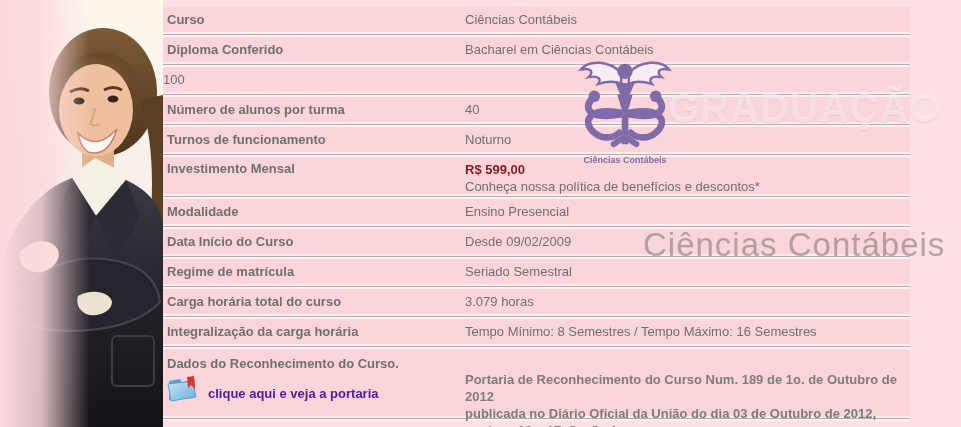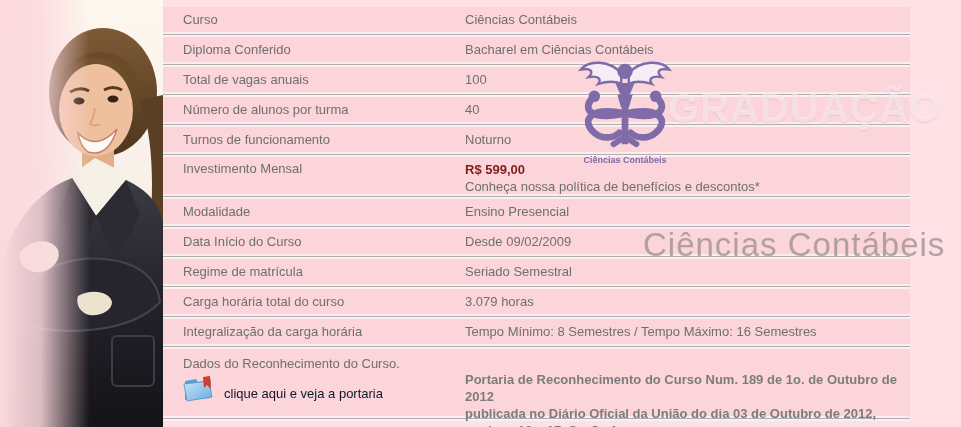--- a/index.html
+++ b/index.html
@@ -35,31 +35,31 @@
   }
   .row--tall { height: 37px; align-items: flex-start; }
   .row--last { height: 67px; align-items: flex-start; }
   .sep {
     height: 5px;
     background: linear-gradient(to bottom,
       #fcecef 0%, #fcecef 40%,
       #b3aeae 40%, #b3aeae 62%,
       #fdf1f3 62%, #fcecef 100%);
   }
-  .cell-label { width: 302px; flex: 0 0 302px; padding-left: 20px; }
+  .cell-label { width: 302px; flex: 0 0 302px; padding-left: 4px; font-weight: bold; }
   .cell-value { flex: 1; padding-right: 6px; }
   .row--tall .cell-label, .row--tall .cell-value { padding-top: 4px; }
   .val-strong { font-weight: bold; color: #7f1d1d; line-height: 17px; }
   .val-note { line-height: 17px; }
   .row--last .cell-label { padding-top: 7px; }
   .row--last .cell-value { padding-top: 22px; font-weight: bold; color: #7c7c7c; line-height: 17px; }
   .recog-label-block { display: flex; flex-direction: column; }
   .recog-bottom { display: flex; align-items: flex-end; margin-top: 2px; }
   .folder-wrap { width: 33px; height: 31px; margin-top: 1px; cursor: pointer; }
-  .portaria-link { margin-left: 8px; margin-bottom: 4px; color: #0f172a; cursor: pointer; }
+  .portaria-link { margin-left: 8px; margin-bottom: 4px; color: #4c1d95; cursor: pointer; }
 
   
   .wm-grad {
     position: absolute; left: 668px; top: 86px; z-index: 3;
     font-size: 40px; font-weight: bold; letter-spacing: 1px;
     color: rgba(255, 248, 249, 0.55);
     text-shadow: 0 1px 1px rgba(190,140,150,0.25);
     white-space: nowrap;
   }
   .wm-course {
@@ -179,21 +179,20 @@
     </div>
     <div class="sep"></div>
 
     <div class="row">
       <div class="cell-label">Diploma Conferido</div>
       <div class="cell-value">Bacharel em Ciências Contábeis</div>
     </div>
     <div class="sep"></div>
 
     <div class="row">
-      <div class="cell-label">Total de vagas anuais</div>
       <div class="cell-value">100</div>
     </div>
     <div class="sep"></div>
 
     <div class="row">
       <div class="cell-label">Número de alunos por turma</div>
       <div class="cell-value">40</div>
     </div>
     <div class="sep"></div>
 

